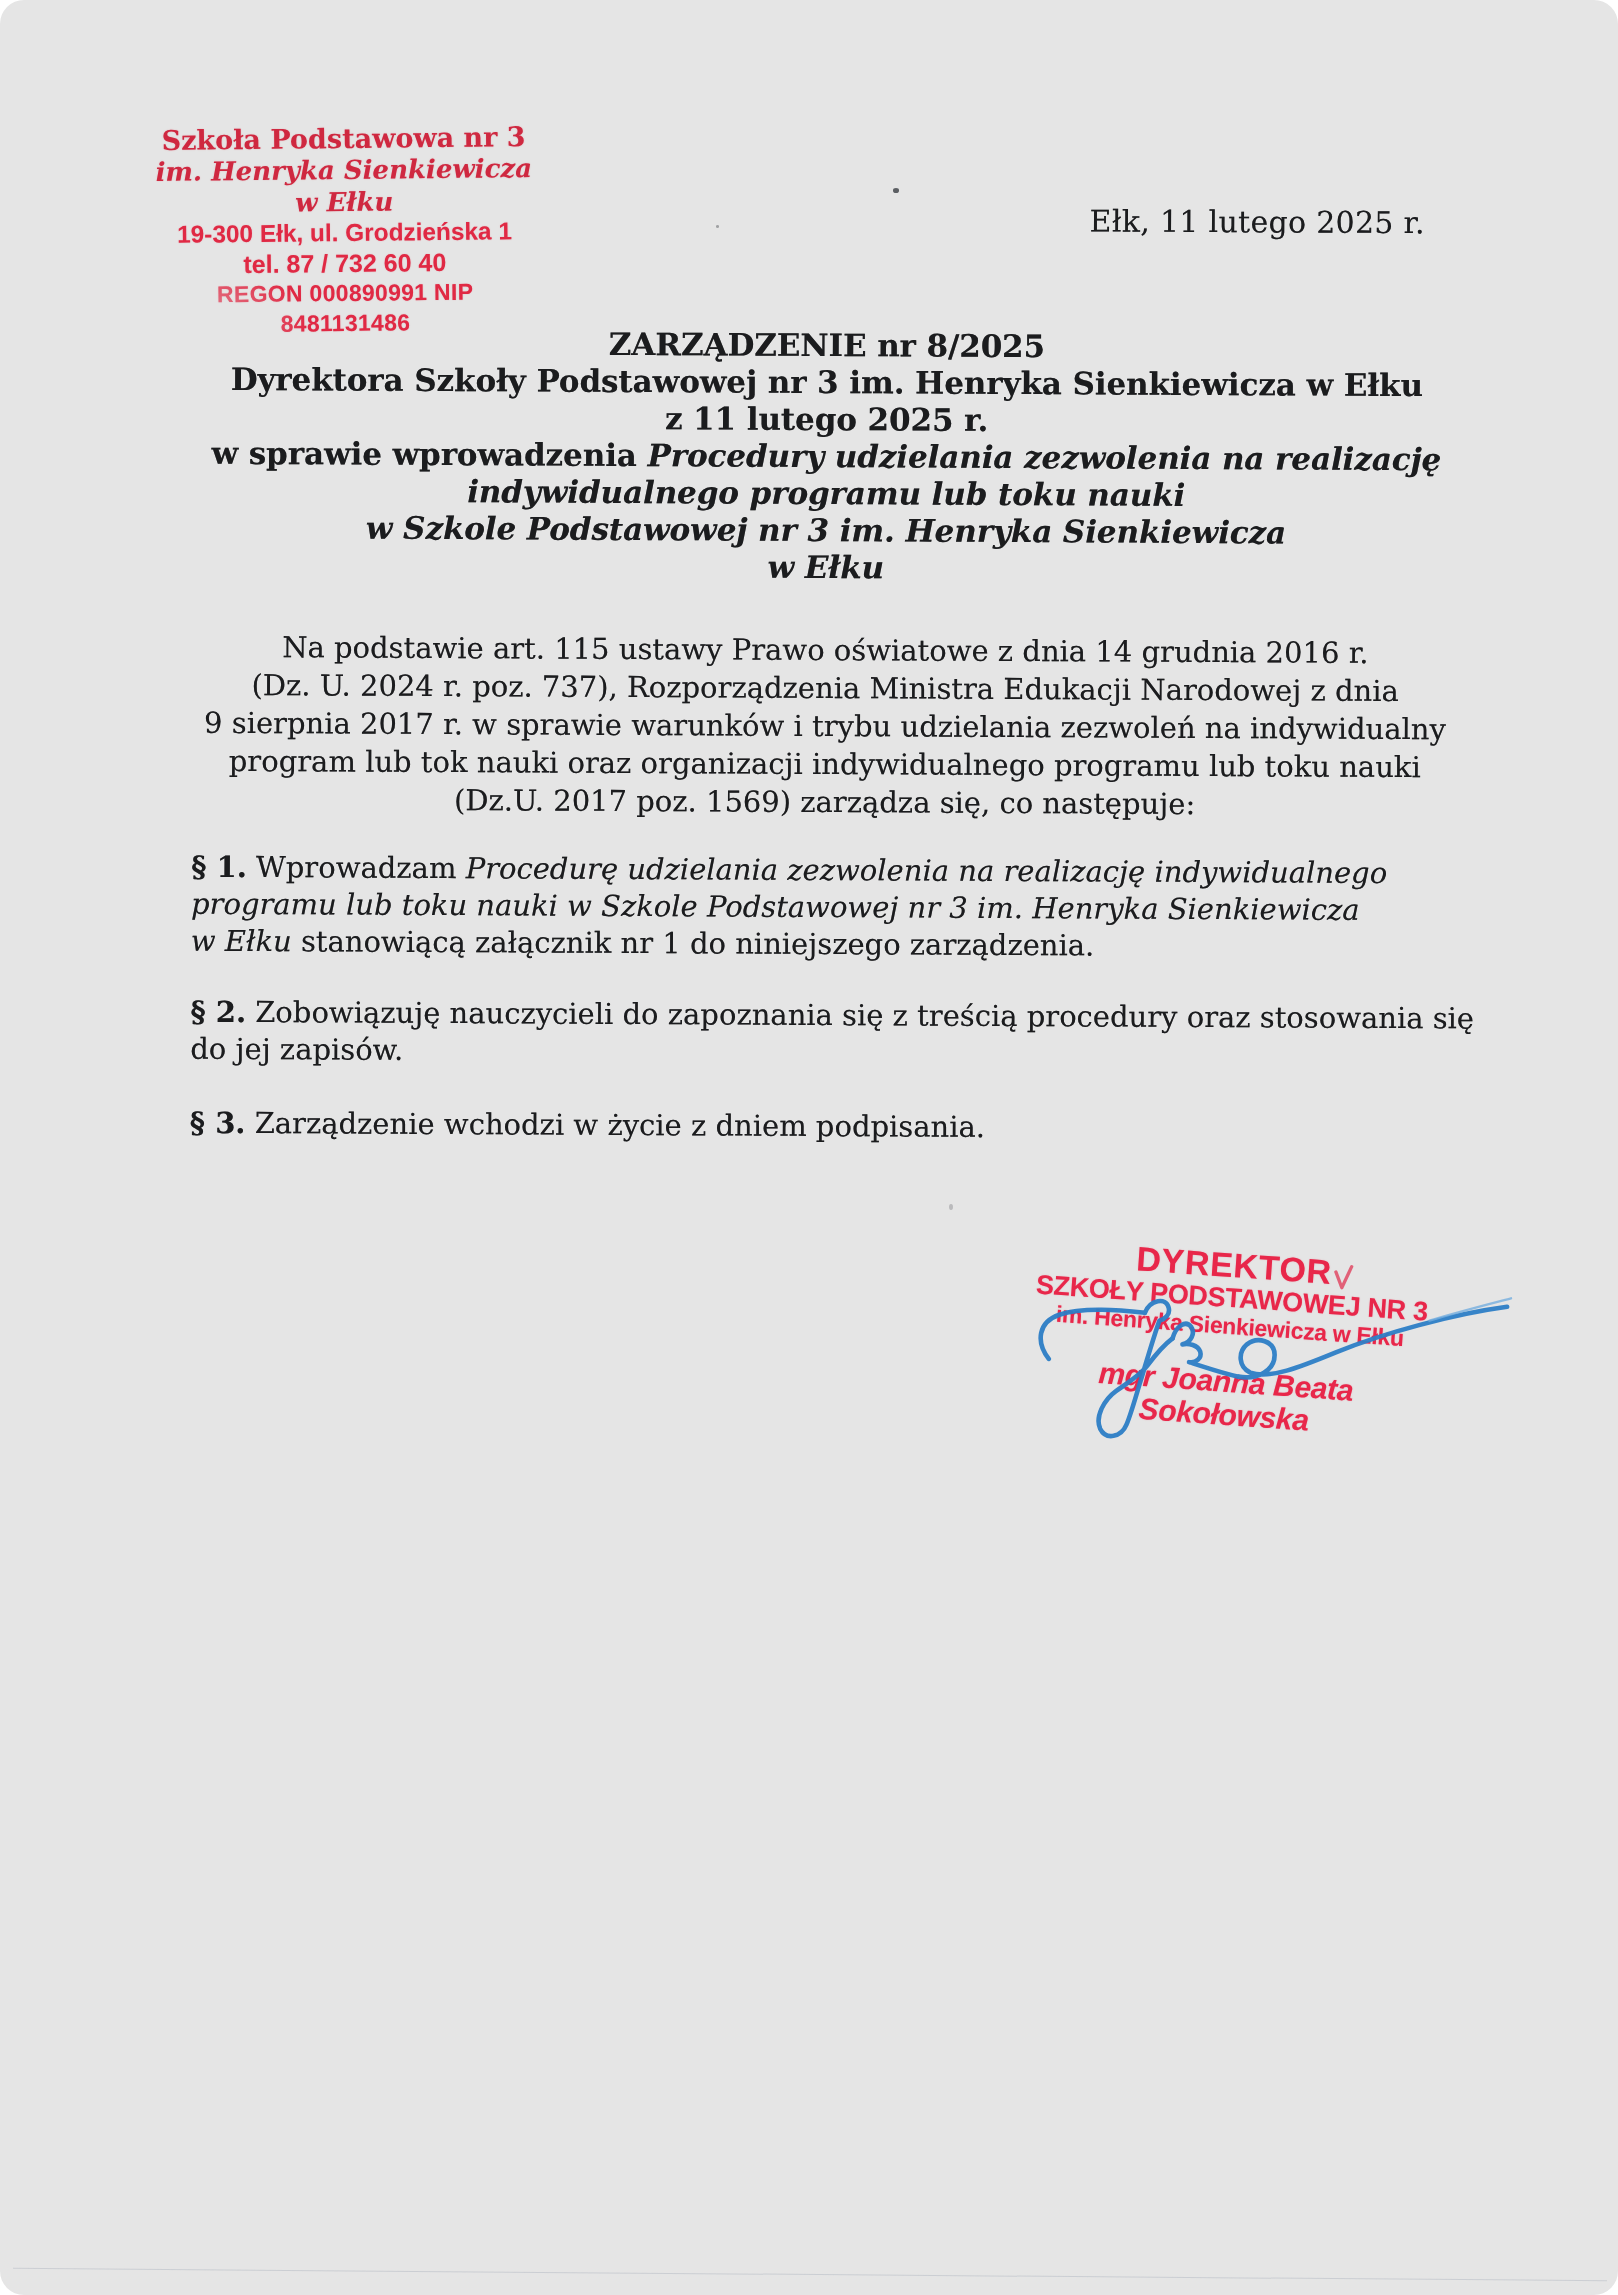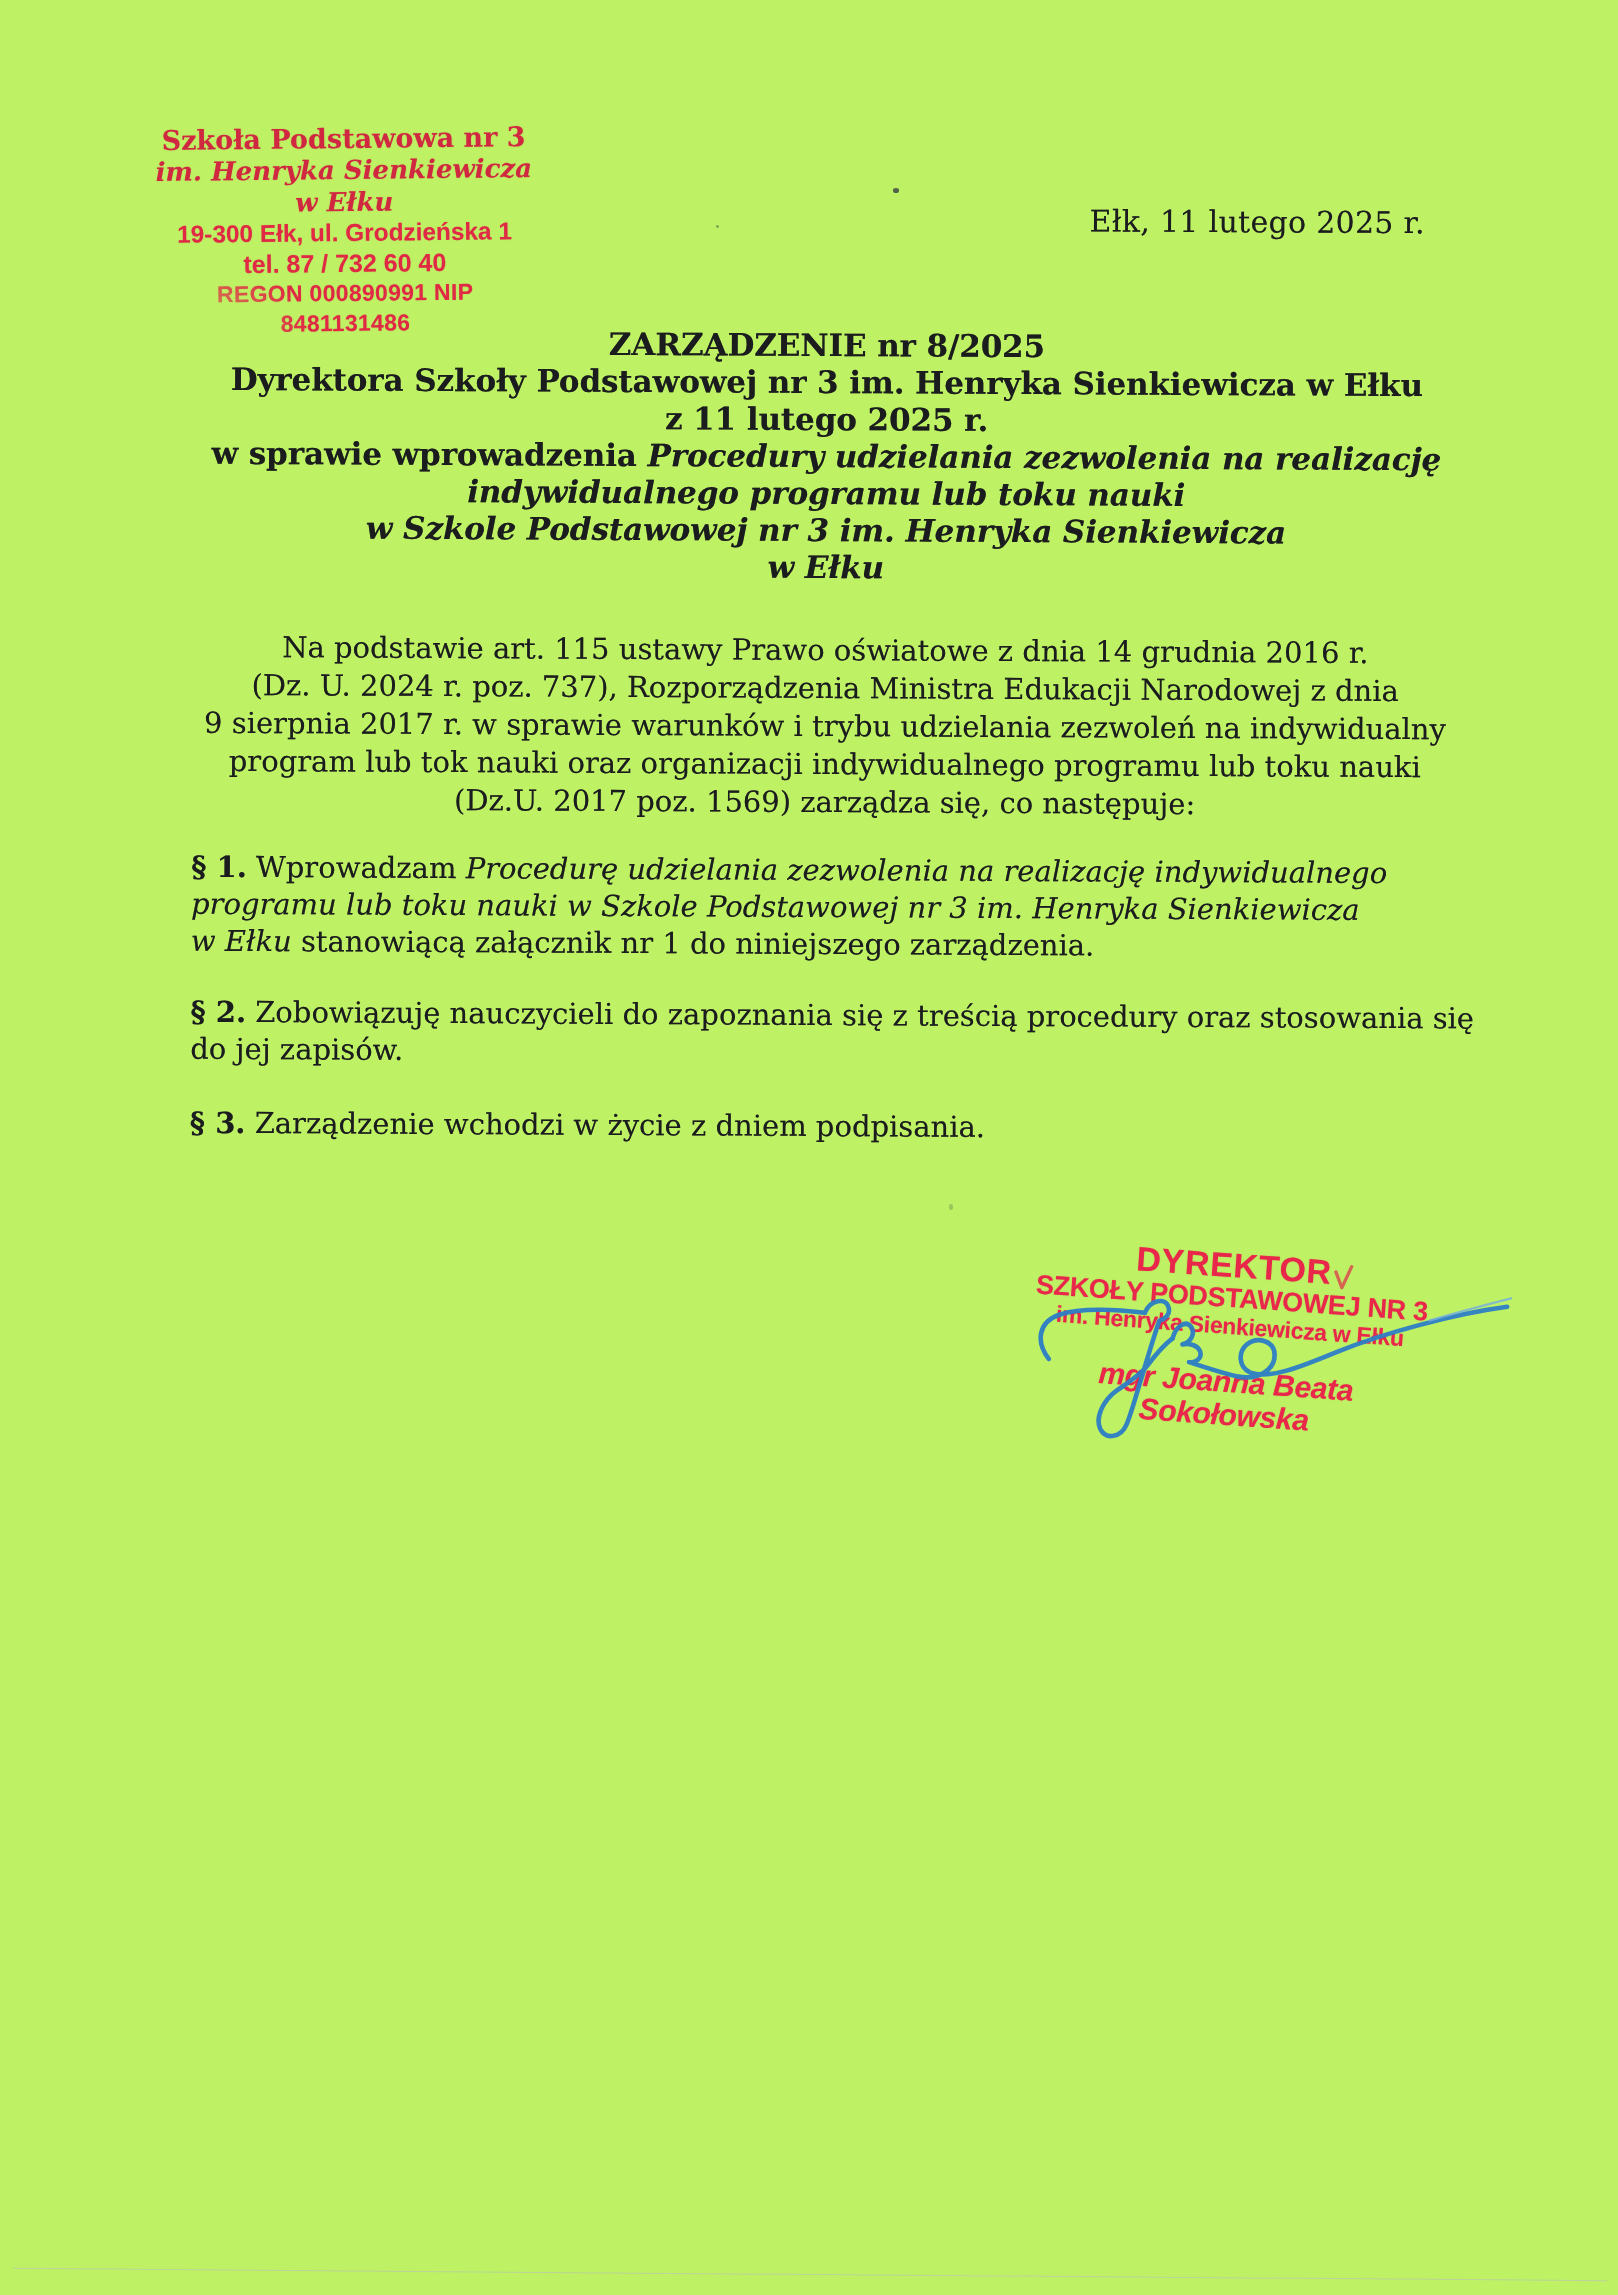--- a/index.html
+++ b/index.html
@@ -3,21 +3,21 @@
 <meta charset="utf-8">
 <style>
   html,body{margin:0;padding:0;}
   body{
     width:1618px;height:2295px;
     background:#ffffff;
     font-family:"DejaVu Serif","Liberation Serif",serif;
     overflow:hidden;
     position:relative;
   }
-  .sheet{position:absolute;inset:0;background:#bef264;}
+  .sheet{position:absolute;inset:0;background:#e5e5e5;border-radius:24px;}
 
   
   .stamp-top{
     position:absolute;left:150px;top:123px;width:389px;
     text-align:center;
     transform:rotate(-0.6deg);
     -webkit-mask-image:radial-gradient(ellipse at 6% 96%, rgba(0,0,0,.30) 0%, #000 26%);
     mask-image:radial-gradient(ellipse at 6% 96%, rgba(0,0,0,.30) 0%, #000 26%);
   }
   .stamp-top .l1{font-family:"DejaVu Serif",serif;font-weight:700;font-size:27px;line-height:31px;color:var(--stamp-top);text-shadow:0 0 1.3px rgba(215,42,64,.35);}

